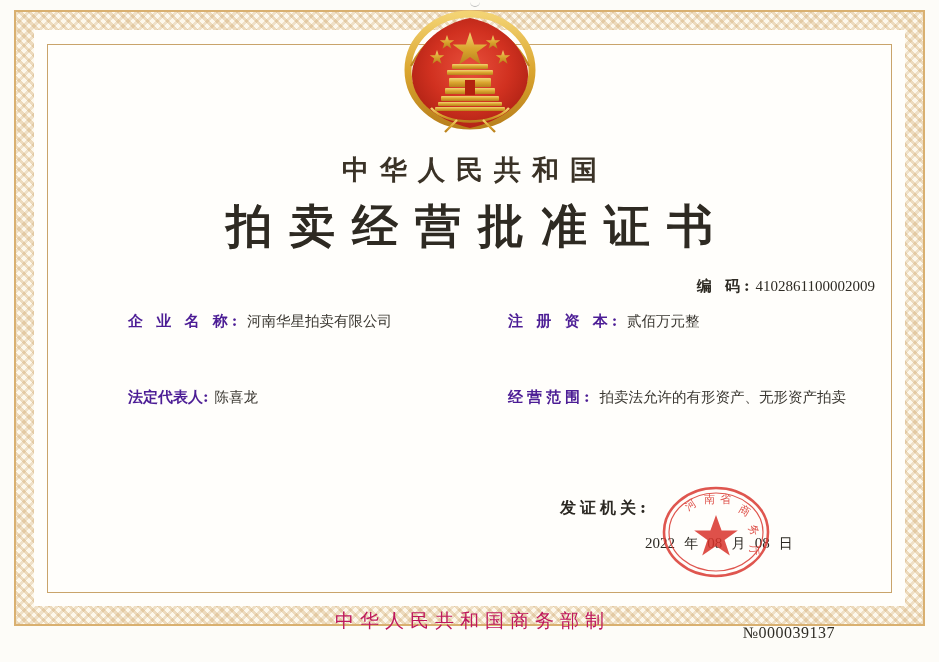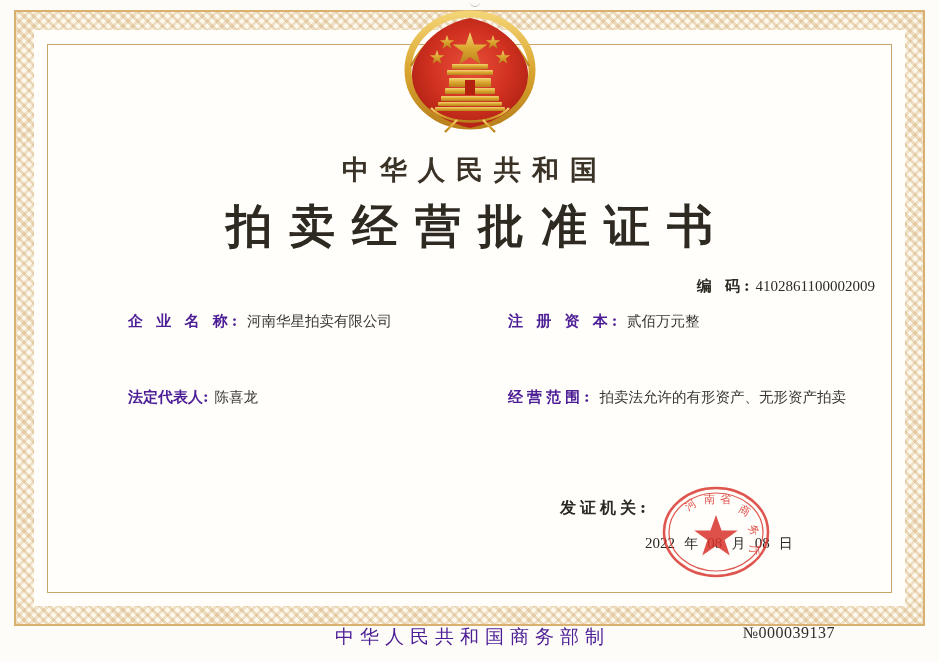--- a/index.html
+++ b/index.html
@@ -210,28 +210,28 @@
     position: absolute;
     left: 660px;
     top: 485px;
     width: 112px;
     height: 95px;
     pointer-events: none;
   }
 
   .footer-cn {
     position: absolute;
-    bottom: 12px;
+    bottom: 28px;
     left: 0;
     width: 100%;
     text-align: center;
     font-family: "DejaVu Serif", serif;
     font-size: 19px;
     letter-spacing: 6px;
-    color: #4c1d95;
+    color: #be185d;
     text-indent: 6px;
   }
   .footer-serial {
     position: absolute;
     right: 104px;
     bottom: 20px;
     font-family: "Liberation Serif", serif;
     font-size: 16px;
     color: #2f2c25;
     letter-spacing: 0.5px;

